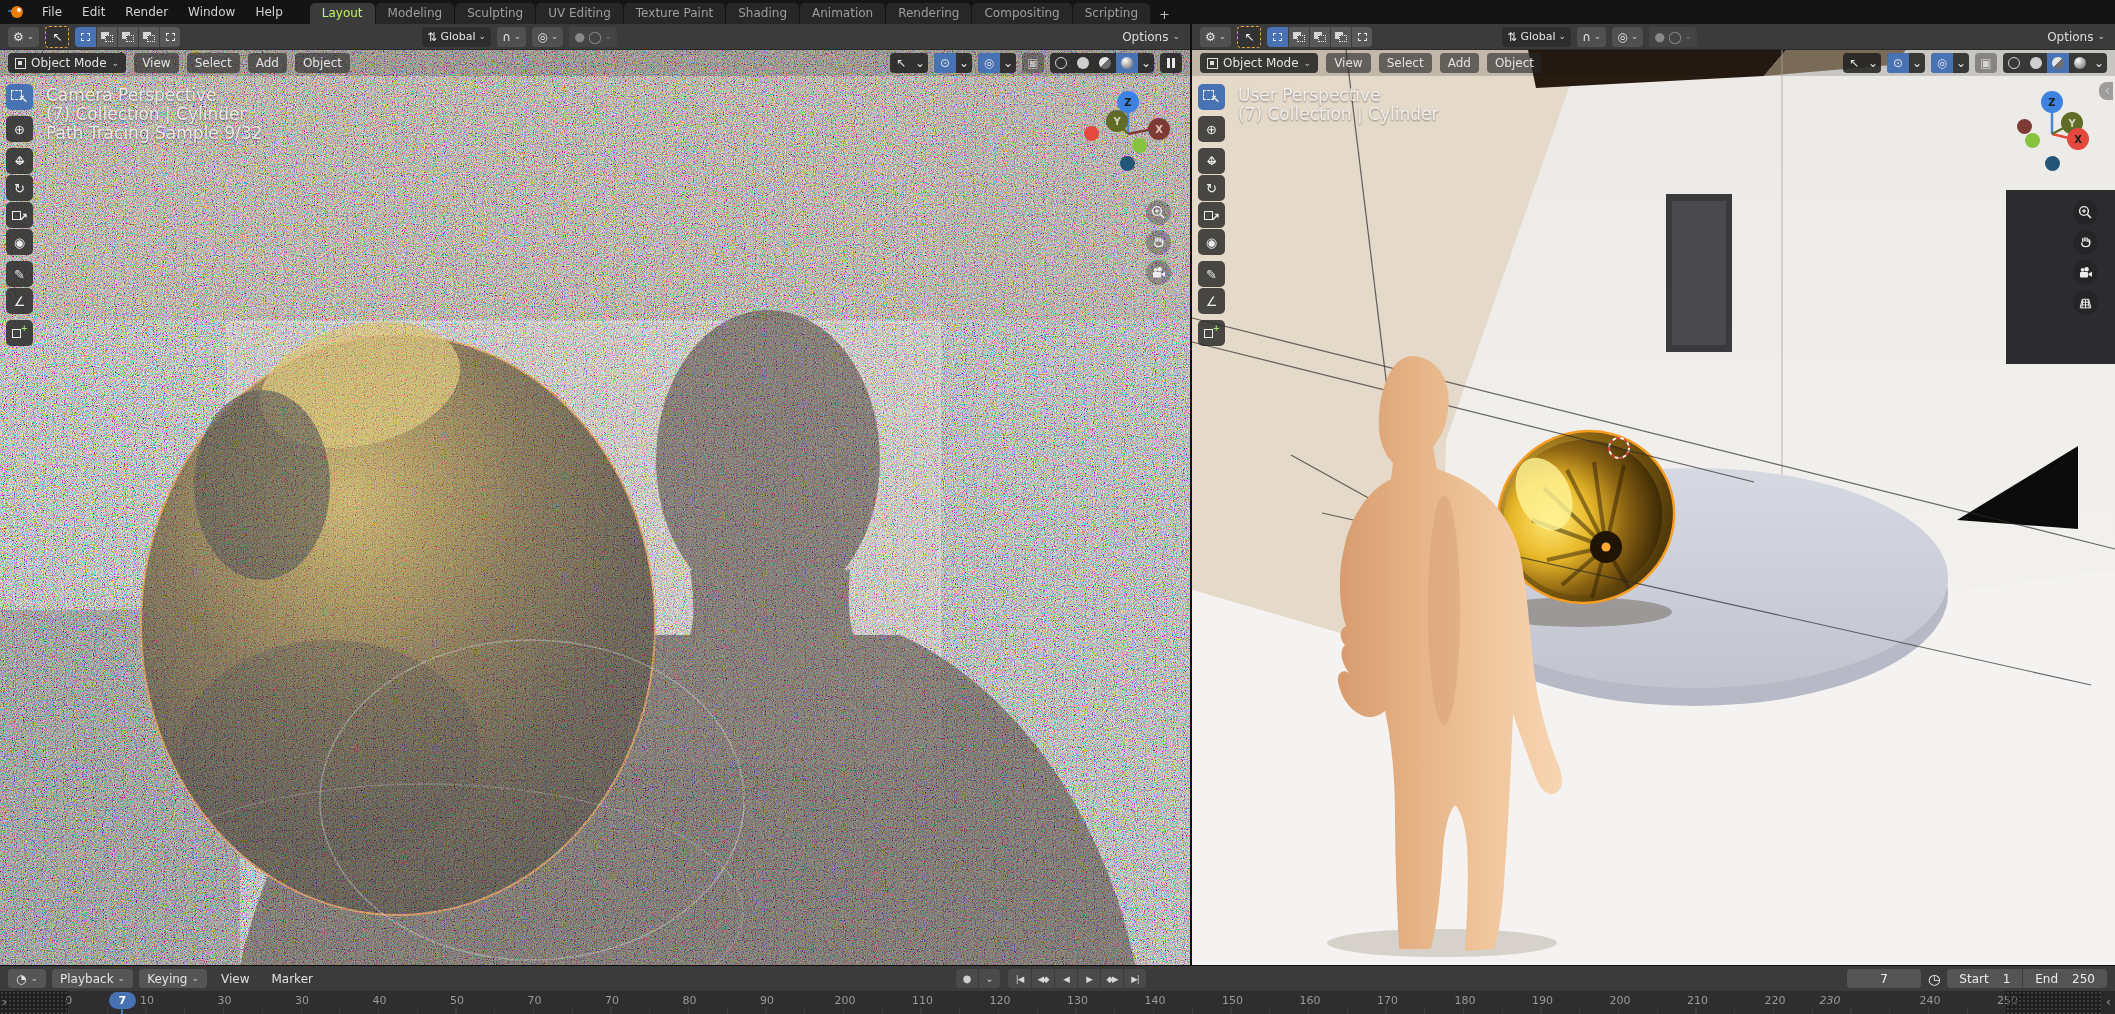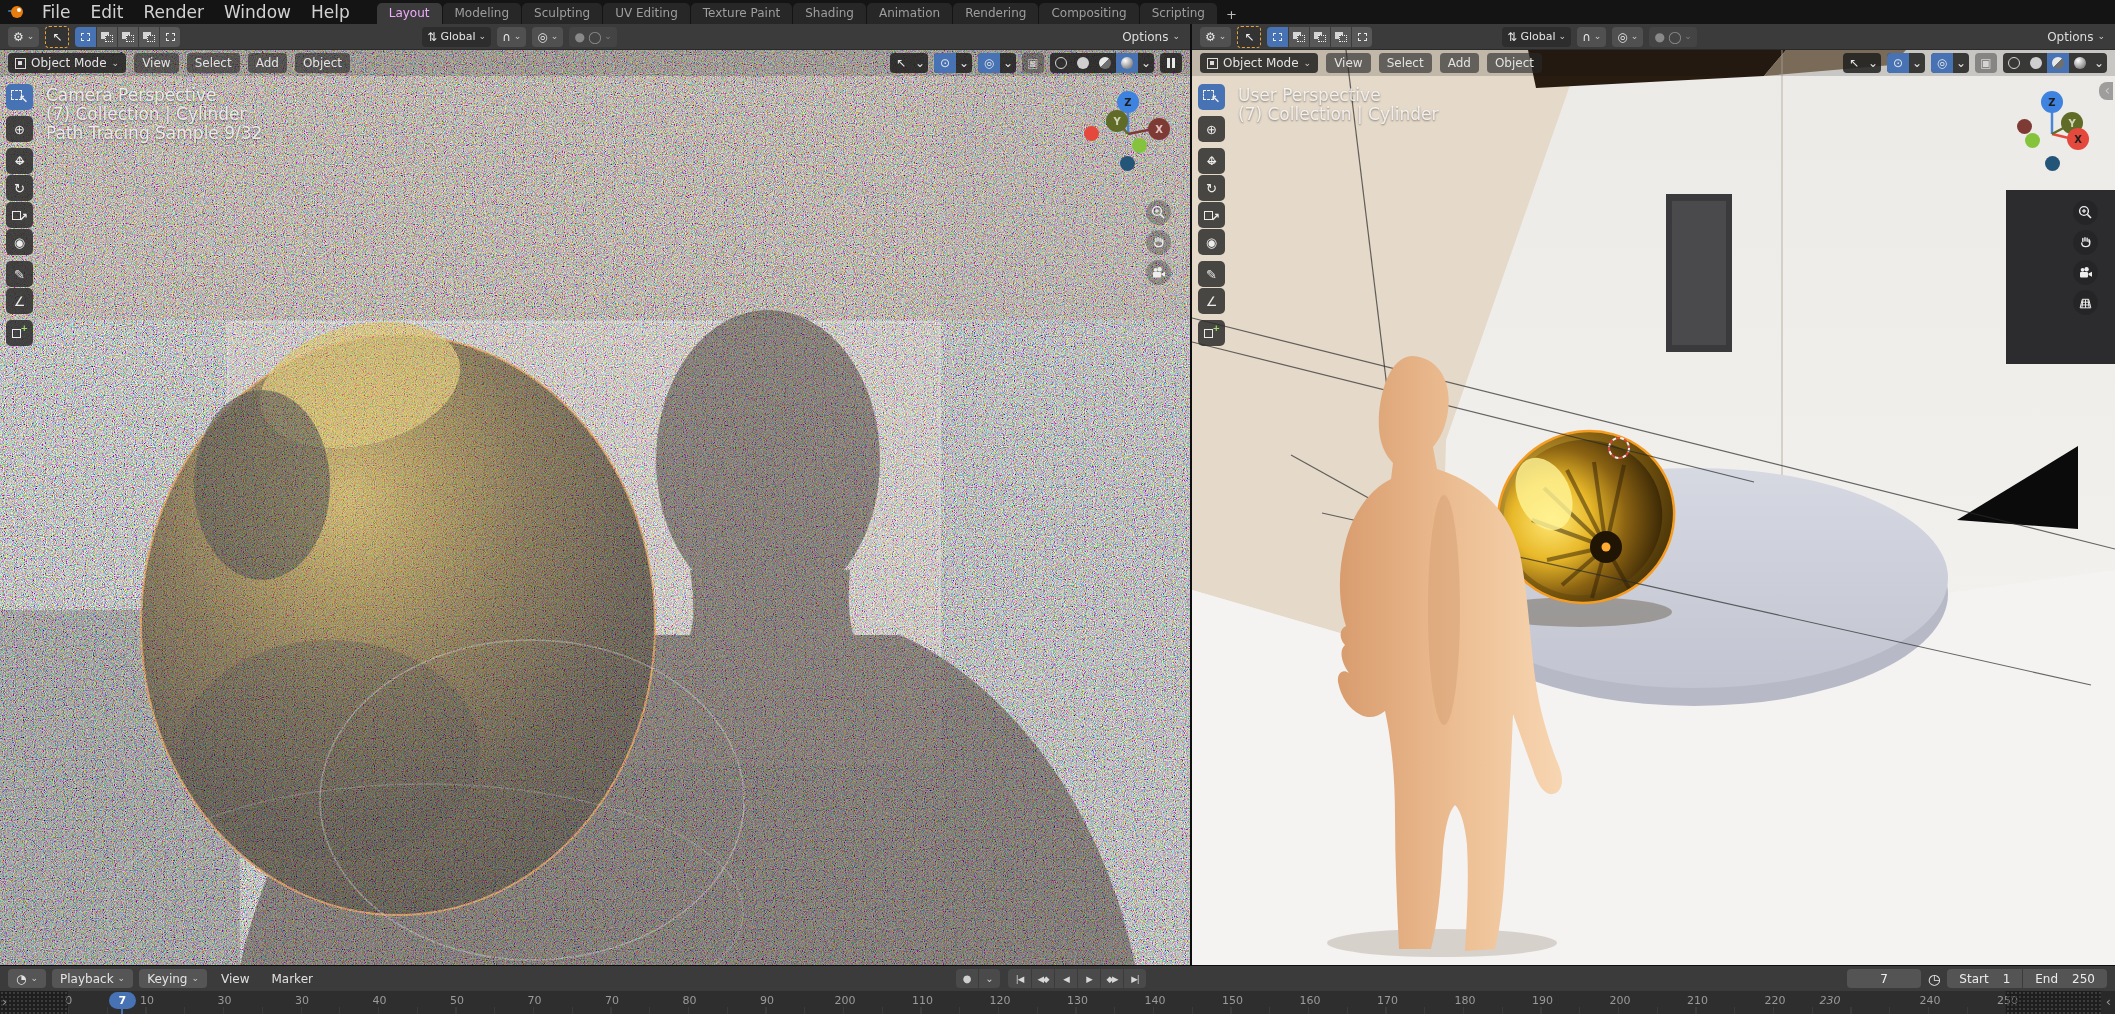--- a/index.html
+++ b/index.html
@@ -6,24 +6,24 @@
   html,body { width:2115px; height:1014px; background:#000; overflow:hidden;
     font-family:"DejaVu Sans","Liberation Sans",sans-serif; }
   #app { position:relative; width:2115px; height:1014px; background:#1b1b1b; }
 
   
   .topbar { height:24px; background:#141414; display:flex; align-items:center; padding:0 6px; gap:2px; }
   .blogo { width:17px; height:14px; margin:0 6px 0 2px; position:relative; }
   .blogo .b1 { position:absolute; left:3px; top:1px; width:12px; height:12px; border-radius:50%; background:#e87d0d; }
   .blogo .b2 { position:absolute; left:9px; top:3px; width:4px; height:4px; border-radius:50%; background:#fff; }
   .blogo .b3 { position:absolute; left:0; top:5px; width:6px; height:2px; border-radius:2px; background:#2f6fa8; }
-  .menu-item { color:#d2d2d2; font-size:17px; padding:2px 9px; border-radius:3px; cursor:default; }
+  .menu-item { color:#d2d2d2; font-size:12px; padding:2px 9px; border-radius:3px; cursor:default; }
   .tabs { display:flex; margin-left:16px; gap:1px; align-items:flex-end; height:24px; }
   .tab { font-size:12px; color:#9e9e9e; background:#272727; padding:3px 12px 4px; border-radius:5px 5px 0 0; height:21px; }
-  .tab.active { background:#3b3b3b; color:#f0abfc; }
+  .tab.active { background:#3b3b3b; color:#bef264; }
   .tab-plus { color:#bdbdbd; font-size:13px; padding:2px 8px; }
 
   
   .main { display:flex; height:941px; }
   .area { display:flex; flex-direction:column; }
   .area.left  { width:1190px; }
   .area.right { width:923px; }
   .vdivider { width:2px; background:#0e0e0e; }
 
   

